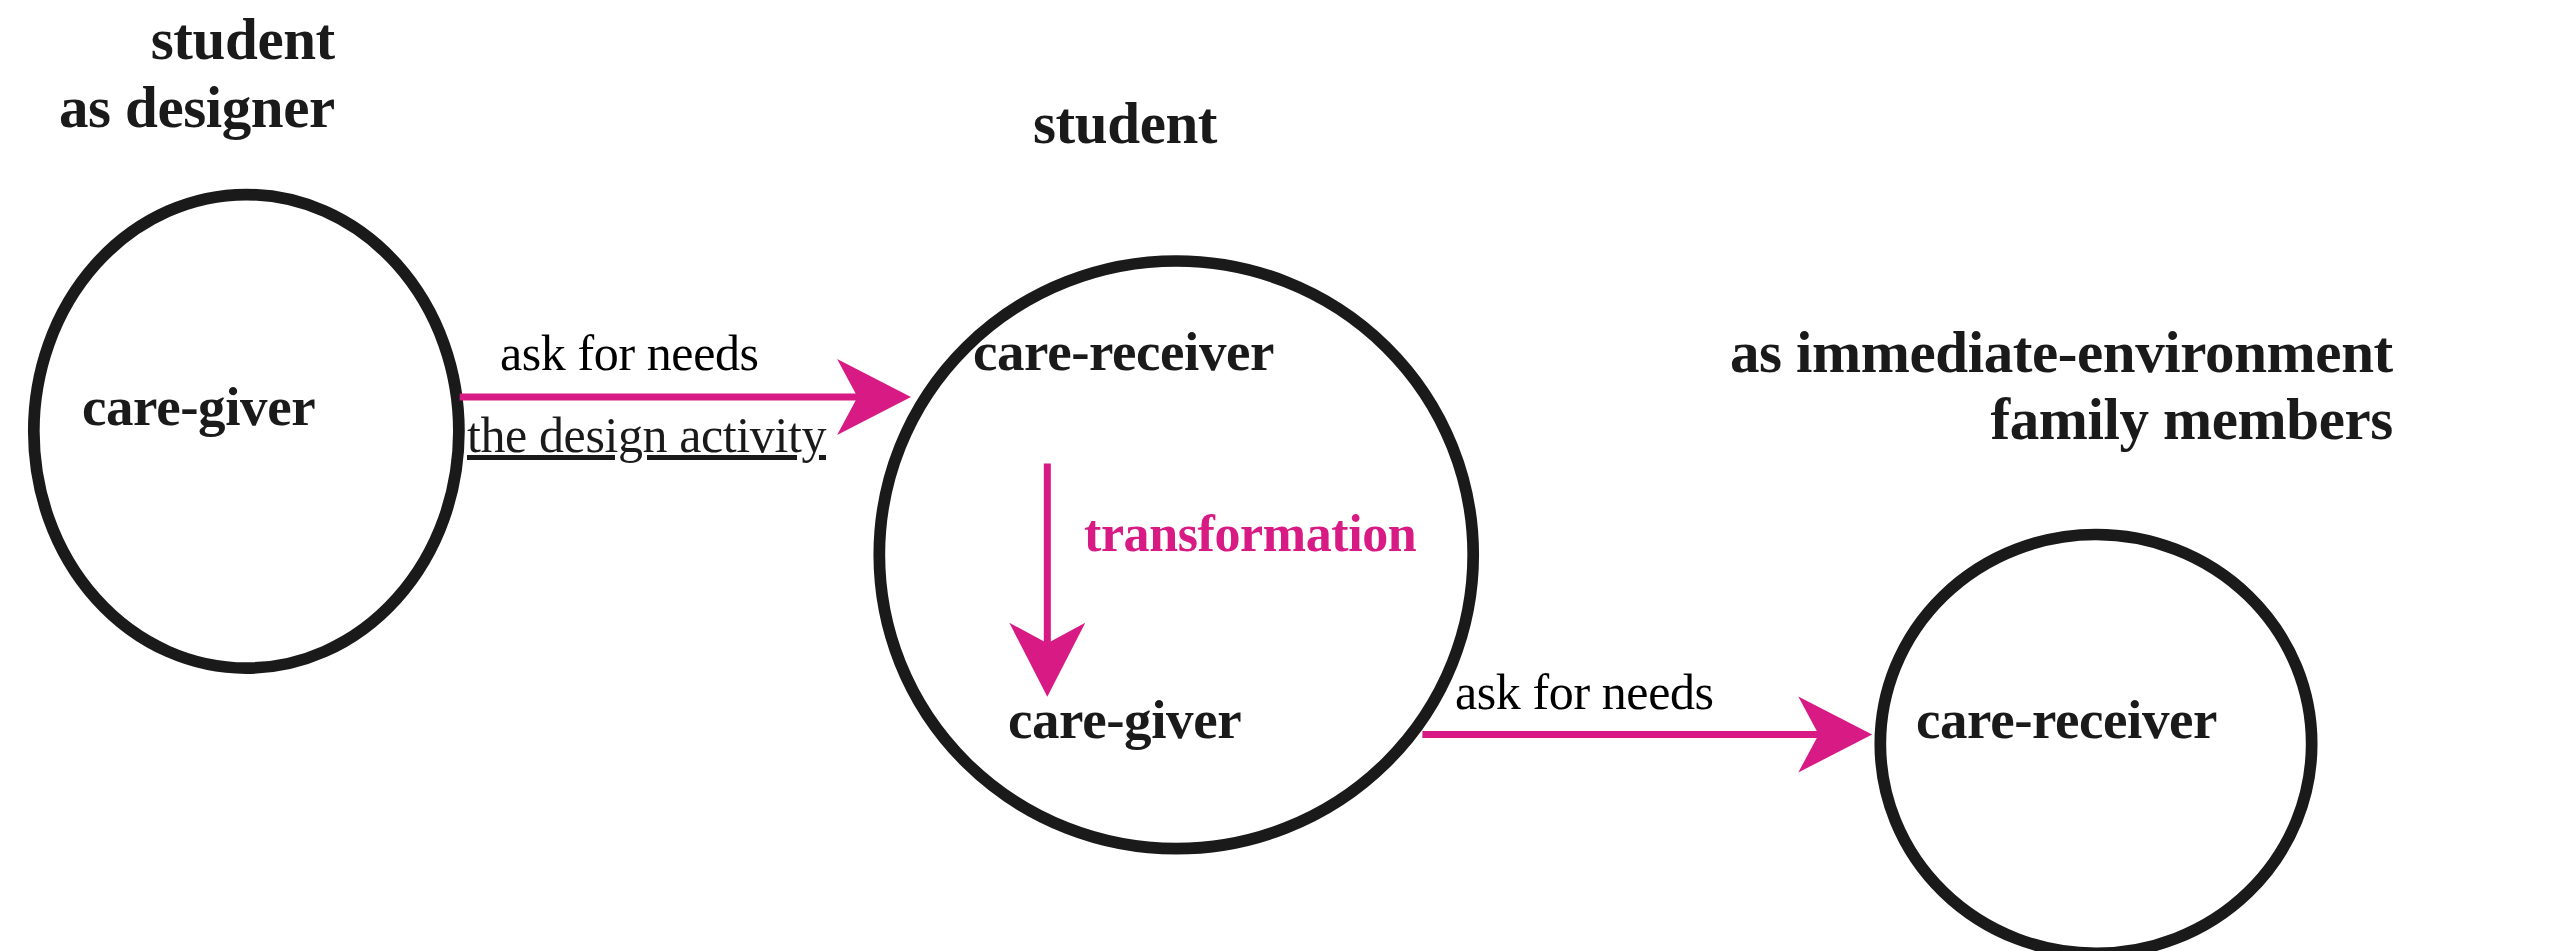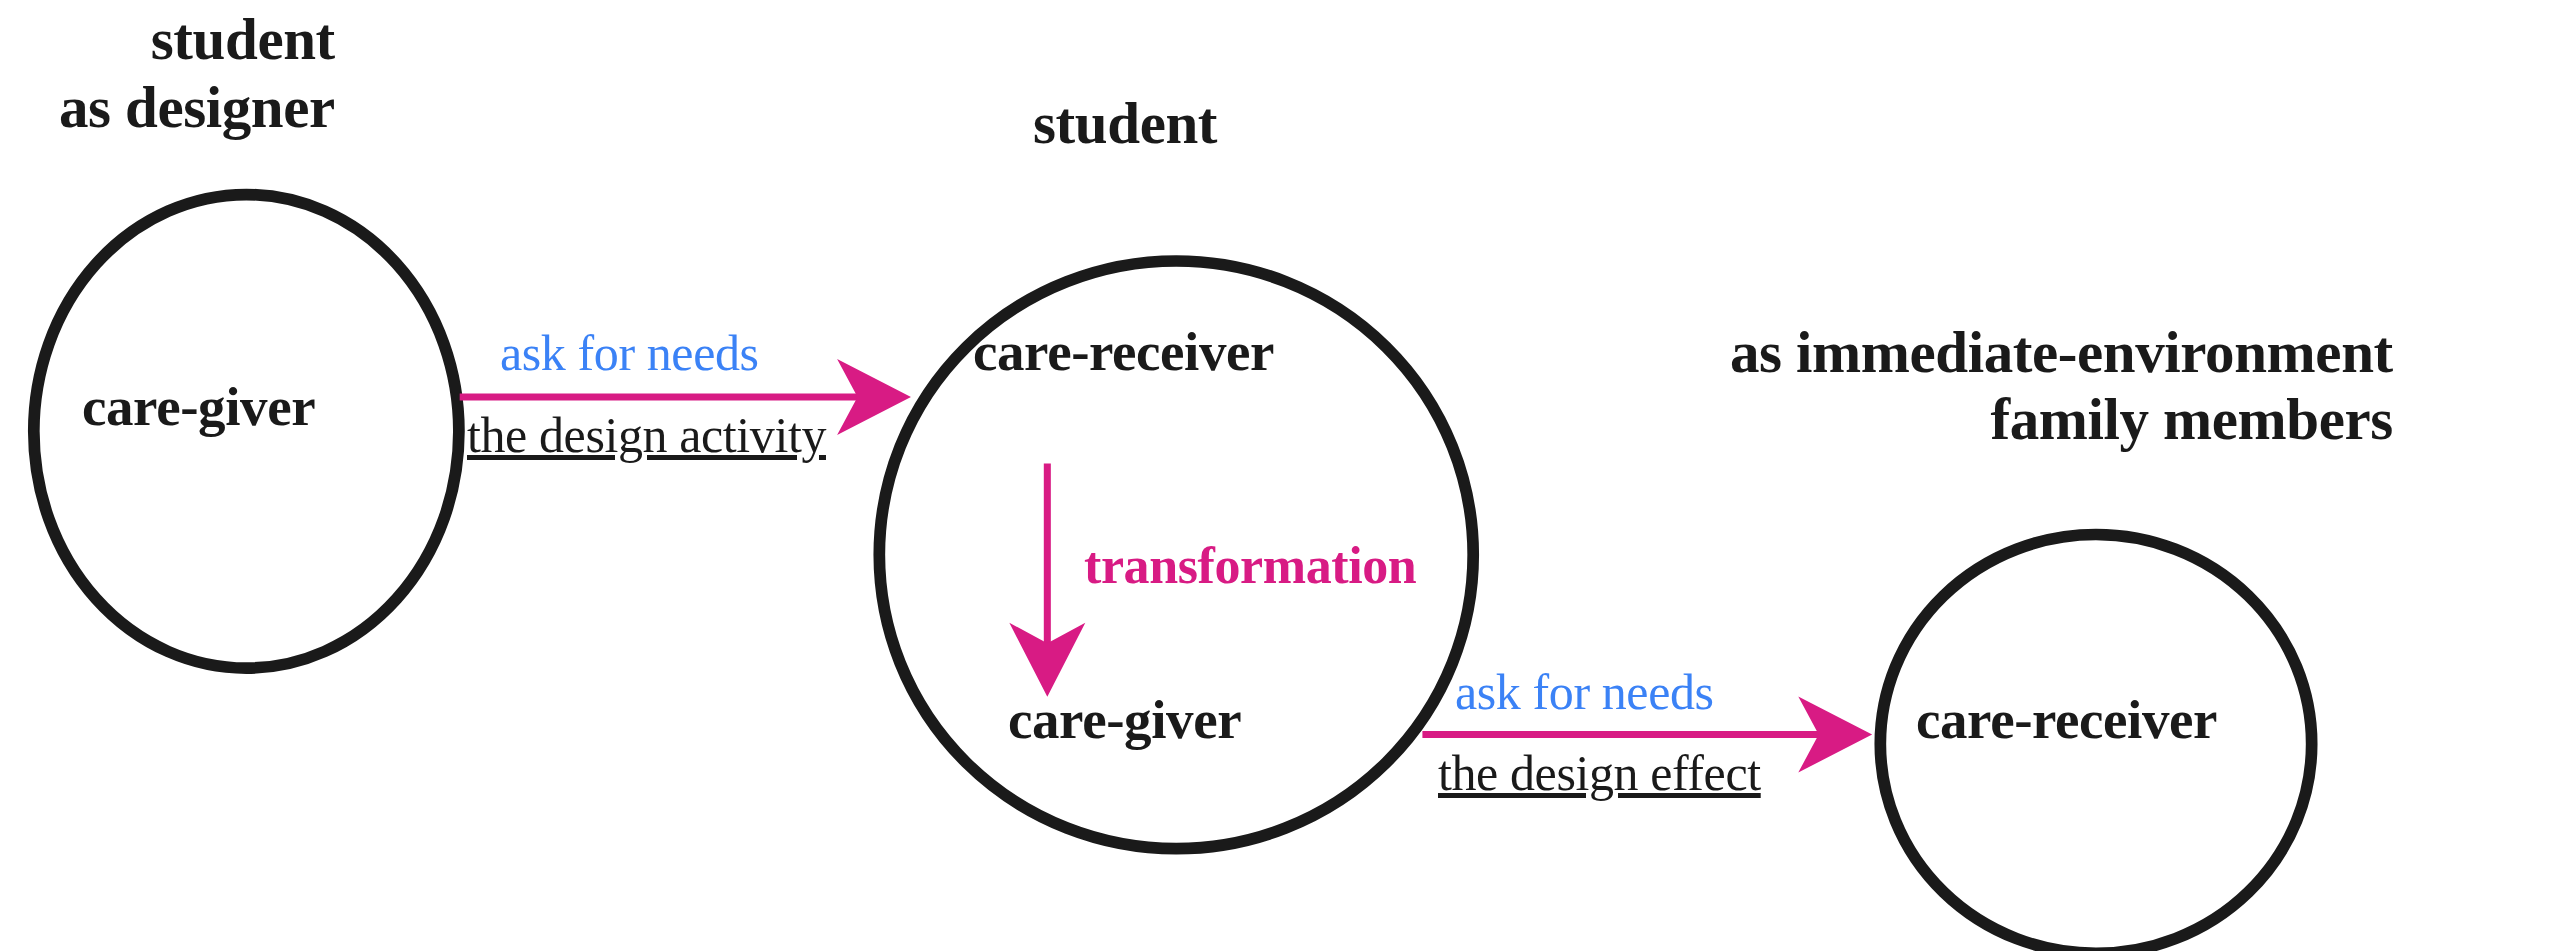--- a/index.html
+++ b/index.html
@@ -44,21 +44,21 @@
     font-size: 55px;
     letter-spacing: -0.4px;
   }
   
   .edge-label {
     font-weight: normal;
     font-size: 50px;
     letter-spacing: -0.4px;
   }
   .edge-label.pink {
-    color: #3b82f6;
+    color: #000000;
   }
   .edge-label.dark {
     color: #1a1a1a;
     text-decoration: underline;
   }
   .transform-label {
     font-weight: bold;
     font-size: 52px;
     color: #D81B84;
     letter-spacing: -0.4px;
@@ -102,26 +102,25 @@
 
   <div class="lbl edge-label pink" style="left:500px; top:324px;">ask for needs</div>
   <div class="lbl edge-label dark" style="left:467px; top:406px;">the design activity</div>
 
   <div class="lbl caption" style="left:1033px; top:90px;">
     <span class="caption-line">student</span>
   </div>
 
   <div class="lbl node-label" style="left:973px; top:320px;">care-receiver</div>
 
-  <div class="lbl transform-label" style="left:1084px; top:536px;">transformation</div>
+  <div class="lbl transform-label" style="left:1084px; top:504px;">transformation</div>
 
   <div class="lbl node-label" style="left:1008px; top:688px;">care-giver</div>
 
   <div class="lbl edge-label pink" style="left:1455px; top:663px;">ask for needs</div>
-  <div class="lbl edge-label dark" style="left:1438px; top:744px;">the design effect</div>
 
   <div class="lbl caption" style="left:1730px; top:319px;">
     <span class="caption-line">as immediate-environment</span>
     <span class="caption-line" style="margin-left:109px;">family members</span>
   </div>
 
   <div class="lbl node-label" style="left:1916px; top:688px;">care-receiver</div>
 
 </div>
 

